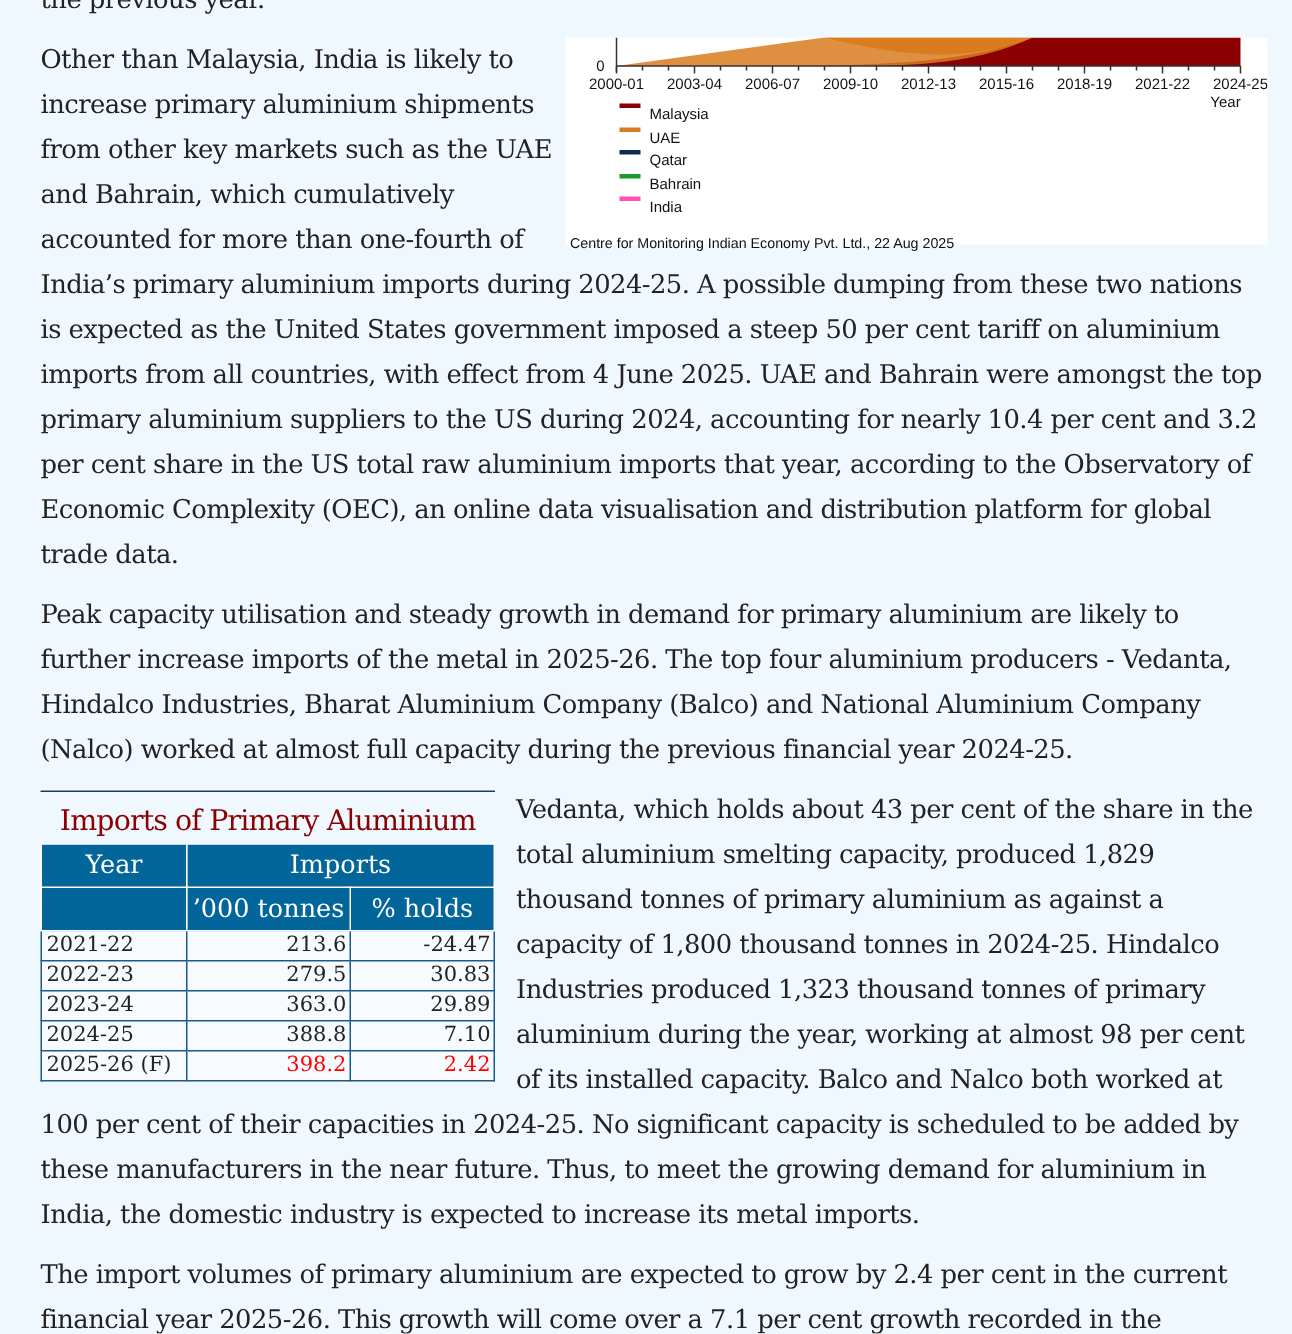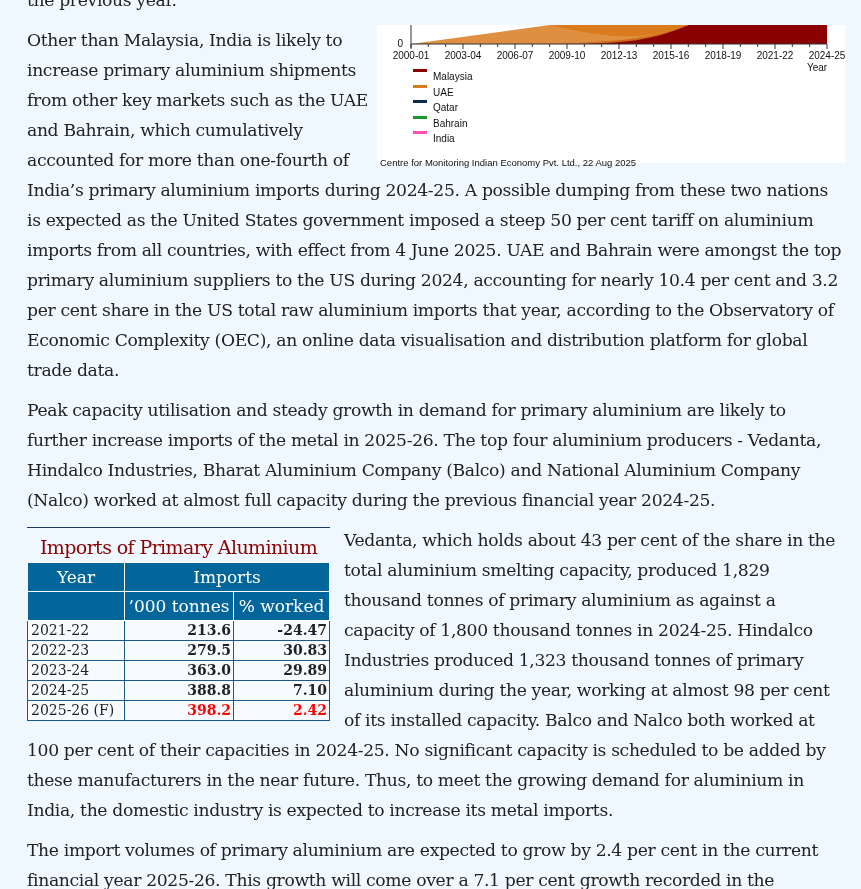--- a/index.html
+++ b/index.html
@@ -54,21 +54,21 @@
     background: #03669b; color: #fff; font-weight: normal;
     border: 1px solid #ffffff;
     font-size: 17px; line-height: 20px; padding: 4px 2px;
   }
   table.imports td {
     border: 1px solid #1a5a8a;
     line-height: 19px; padding: 0 2px 0 3px;
     background: #f7fbff;
     font-size: 14px;
   }
-  table.imports td.num { text-align: right; font-weight: bold; }
+  table.imports td.num { text-align: right; }
   table.imports tr.forecast td.num { color: #ff0000; }
   .clear { clear: both; }
 </style>
 </head>
 <body>
 
 <div class="article">
   <p>the previous year.</p>
 
   <div class="chart-box">
@@ -148,21 +148,21 @@
     <div class="table-title">Imports of Primary Aluminium</div>
     <table class="imports">
       <thead>
         <tr>
           <th style="width:92px">Year</th>
           <th colspan="2">Imports</th>
         </tr>
         <tr>
           <th></th>
           <th style="width:104px">’000 tonnes</th>
-          <th style="vertical-align:top">% worked</th>
+          <th style="vertical-align:top">% holds</th>
         </tr>
       </thead>
       <tbody id="table-body">
           <tr>
             <td>2021-22</td>
             <td class="num">213.6</td>
             <td class="num">-24.47</td>
           </tr>
           <tr>
             <td>2022-23</td>

